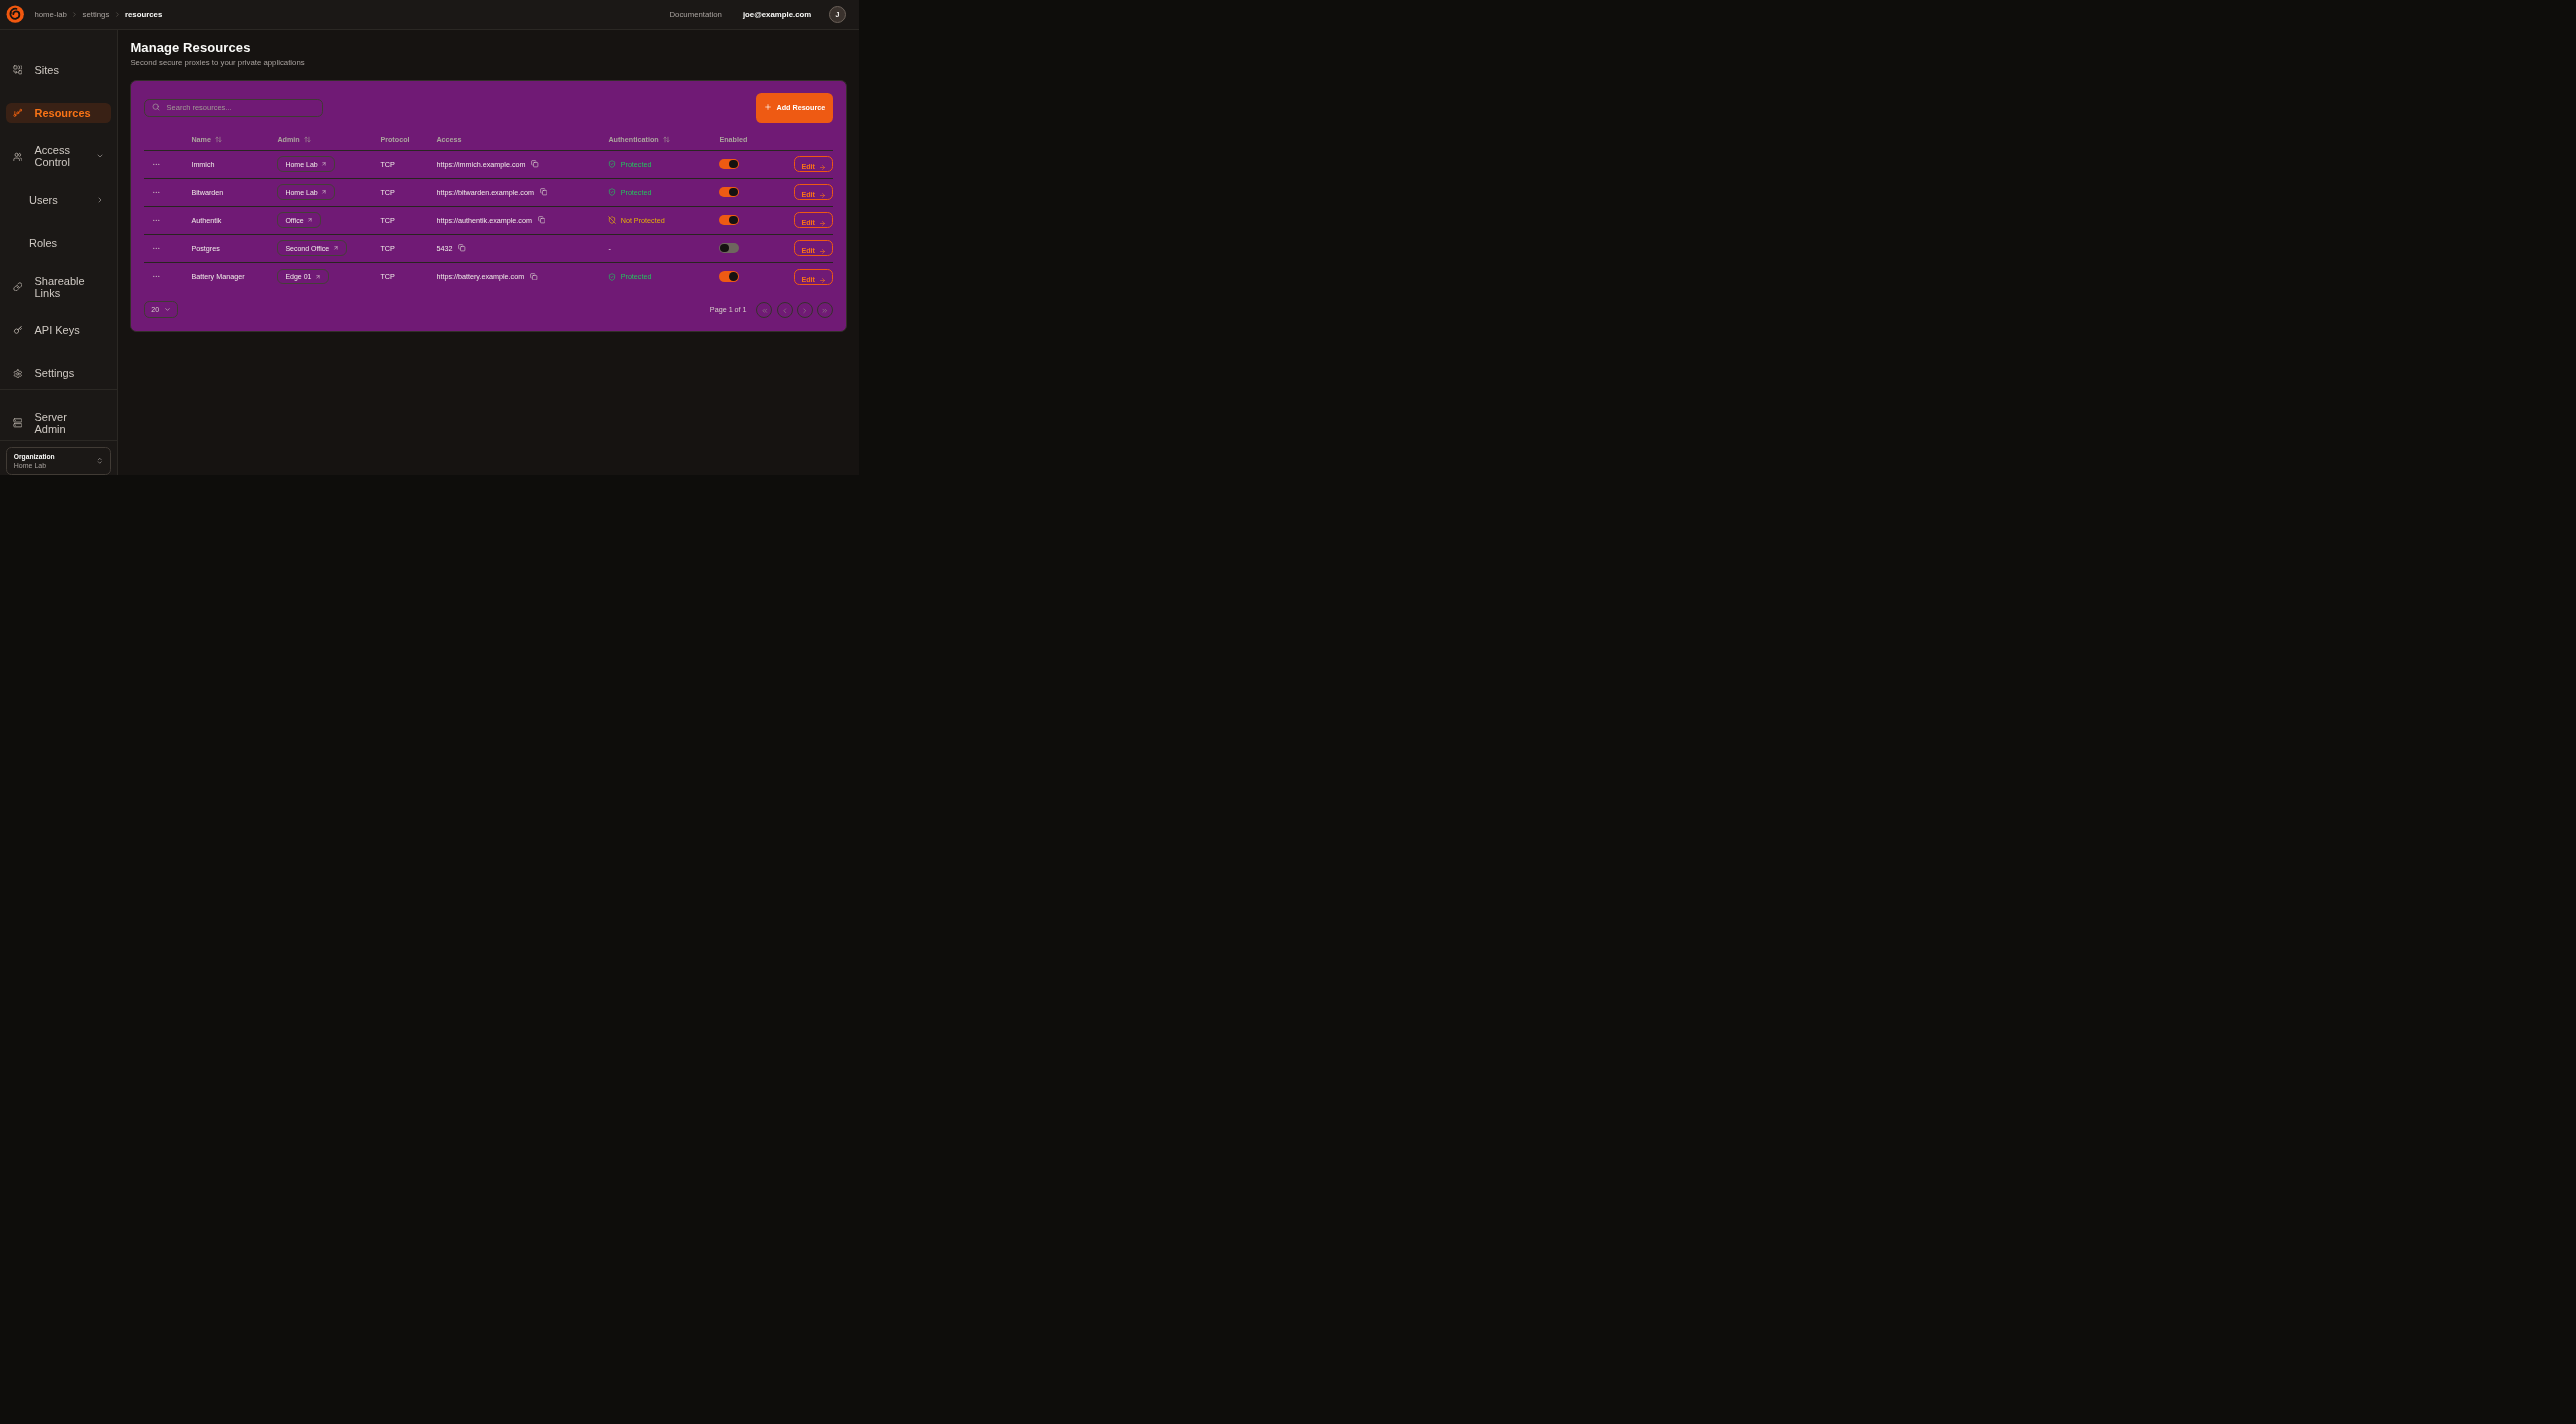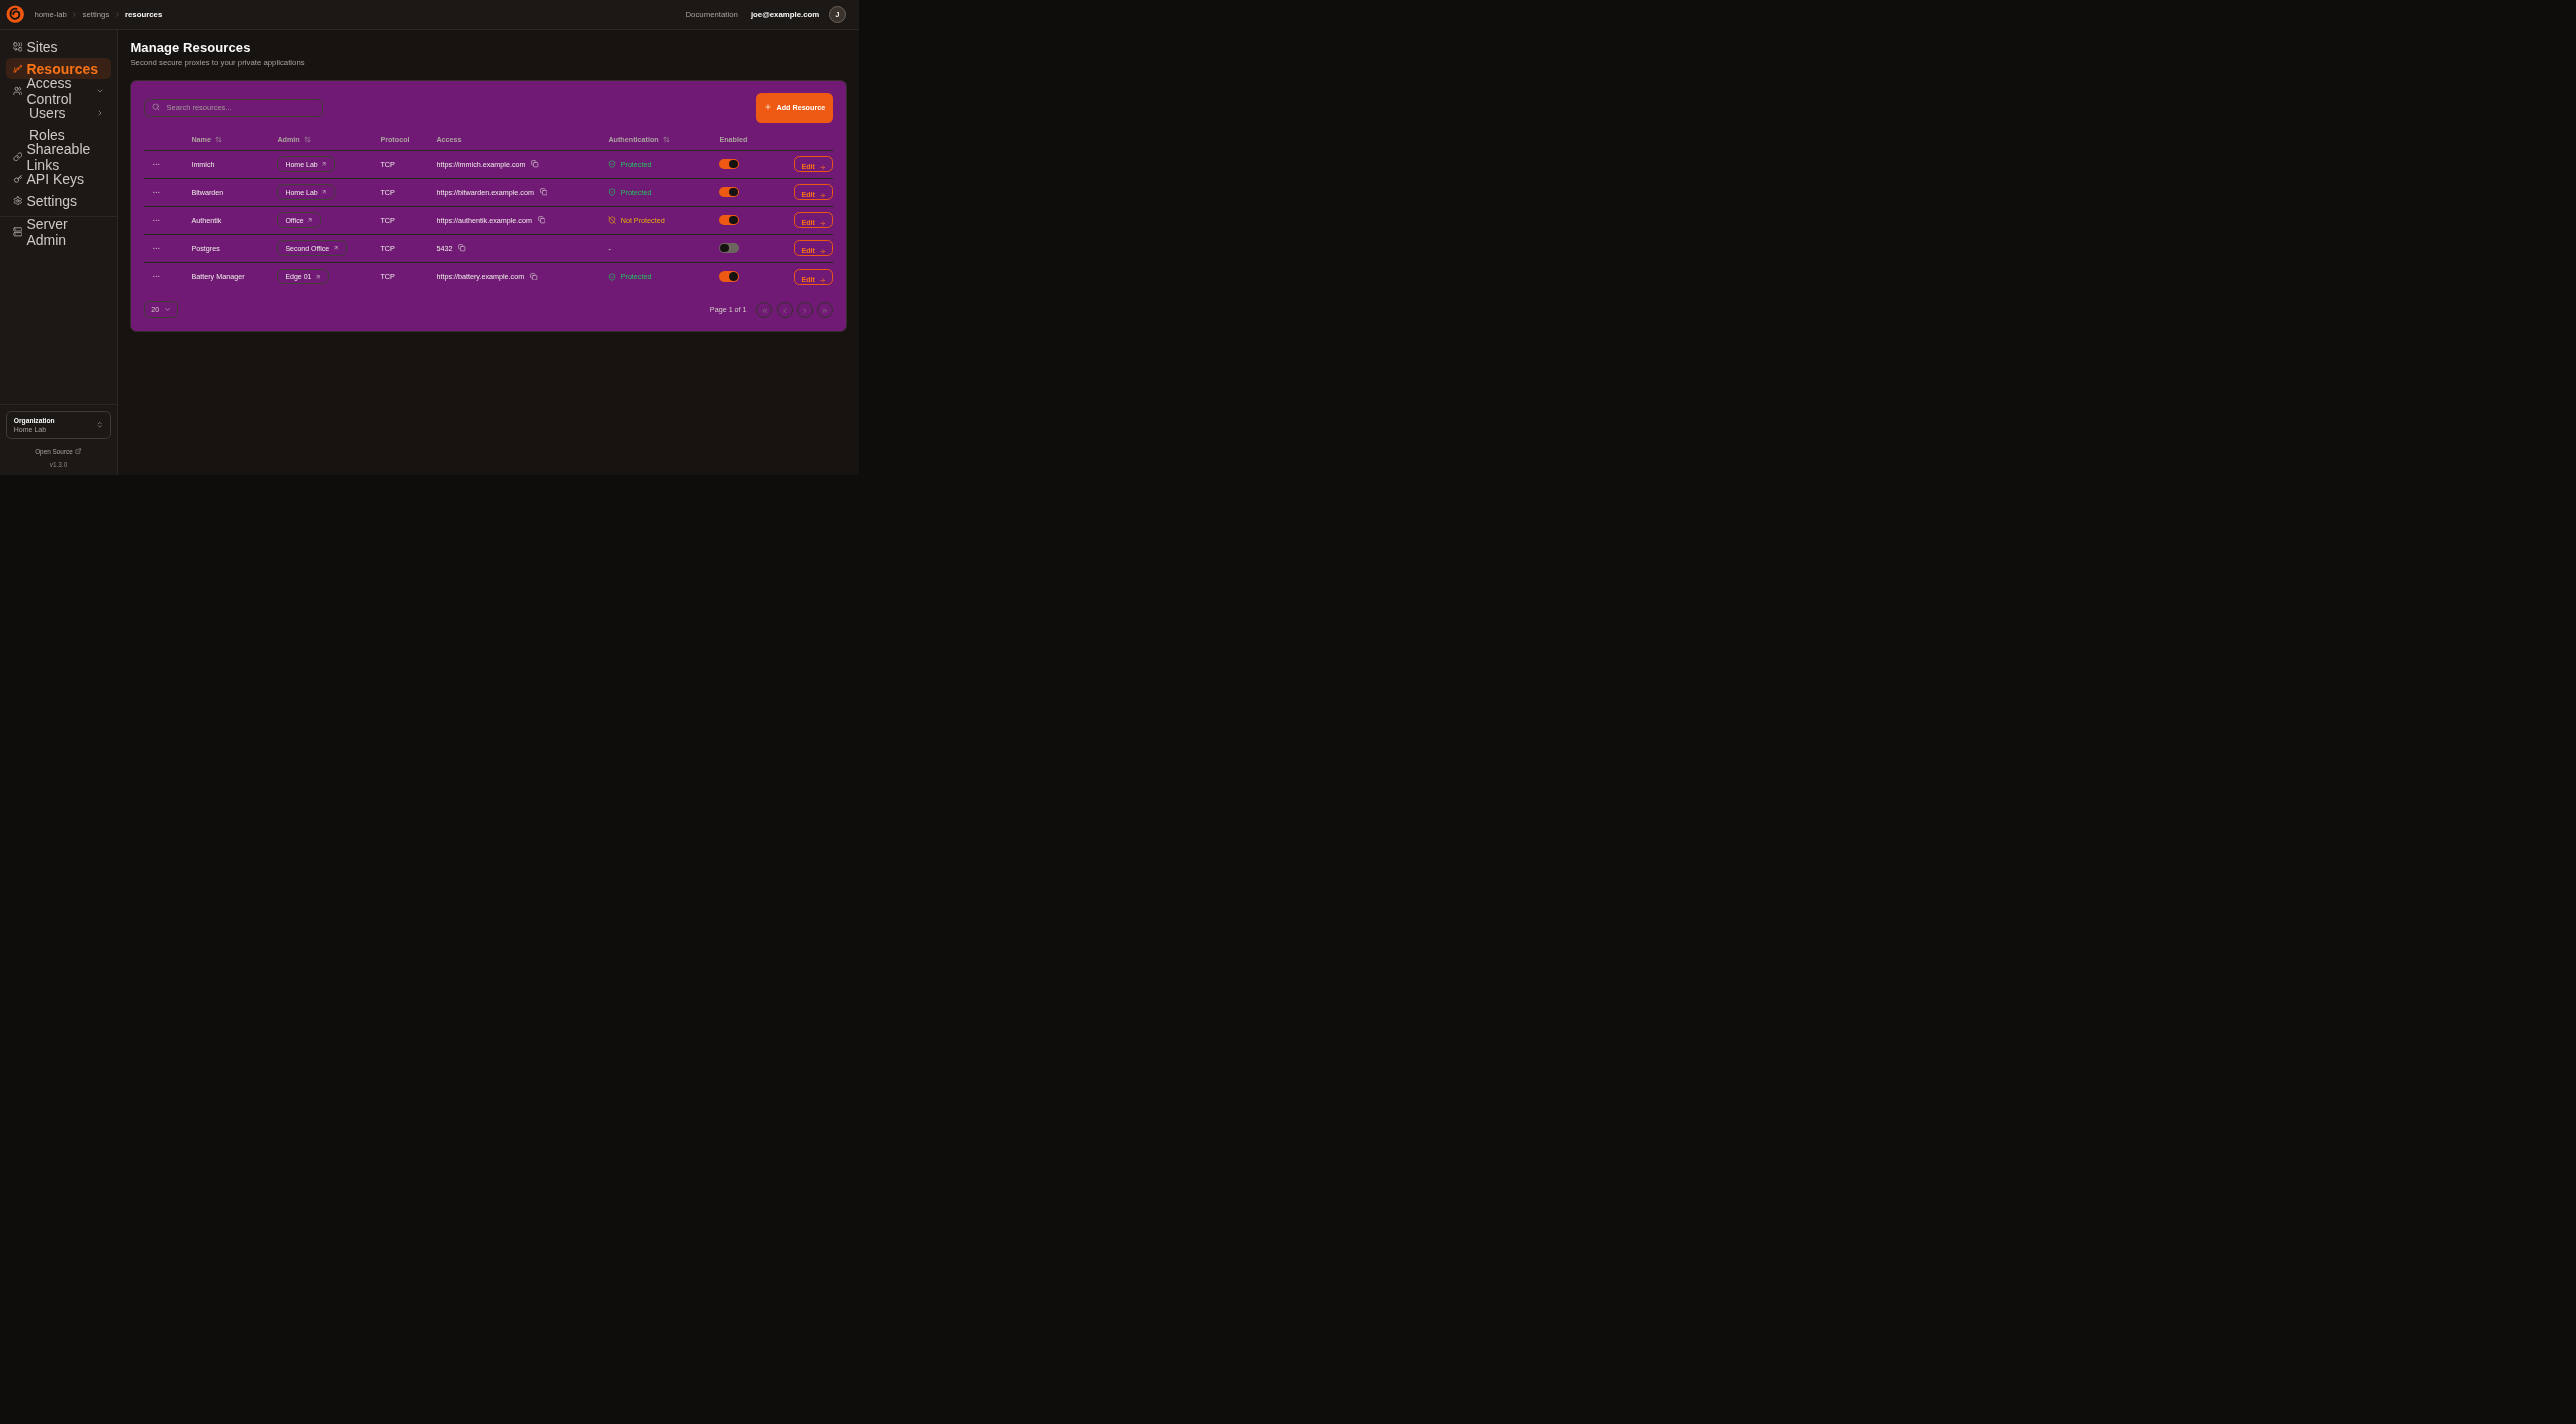--- a/index.html
+++ b/index.html
@@ -8,32 +8,32 @@
 
   
   .topbar{height:29.5px;flex:0 0 29.5px;display:flex;align-items:center;justify-content:space-between;
     background:#1b1816;border-bottom:0.5px solid #2b2824;padding:0 13px 0 5.4px;}
   .topbar-left{display:flex;align-items:center;gap:8.6px;}
   .logo{width:20.4px;height:20.4px;flex:0 0 20.4px;}
   .crumbs{display:flex;align-items:center;gap:4.3px;font-size:7.8px;color:#a8a29e;}
   .crumb{cursor:pointer;}
   .crumb-sep{color:#6b655f;display:flex;align-items:center;}
   .crumb.current{color:#fafaf8;font-weight:700;}
-  .topbar-right{display:flex;align-items:center;gap:13px;}
+  .topbar-right{display:flex;align-items:center;gap:21px;}
   .doc-link{color:#a8a29e;font-size:7.8px;cursor:pointer;}
   .user-email{color:#fafaf8;font-size:7.8px;font-weight:700;}
   .avatar{width:17px;height:17px;border-radius:50%;background:#3a322d;border:0.8px solid #6b6159;
     display:flex;align-items:center;justify-content:center;font-size:7px;font-weight:700;color:#f5f2ef;margin-left:-3.2px;}
 
   
   .shell{flex:1;display:flex;min-height:0;}
   .sidebar{width:118px;flex:0 0 118px;background:#1b1816;border-right:0.5px solid #2b2824;
     display:flex;flex-direction:column;padding:7px 6.4px 7.5px;}
-  .side-item{display:flex;align-items:center;gap:4px;height:20.4px;margin-bottom:1.6px;padding:0 6.4px;
-    border-radius:5.4px;font-size:14px;color:#cfc9c3;cursor:pointer;flex:0 0 20.4px;}
+  .side-item{display:flex;align-items:center;gap:12px;height:20.4px;margin-bottom:1.6px;padding:0 6.4px;
+    border-radius:5.4px;font-size:11px;color:#cfc9c3;cursor:pointer;flex:0 0 20.4px;margin-top:23px;}
   .side-item .sicon{display:flex;align-items:center;color:#b9b2ab;}
   .side-item.active{background:rgba(240,90,20,0.14);color:#f97316;font-weight:700;}
   .side-item.active .sicon{color:#f3620f;}
   .side-item.indent{padding-left:22.6px;}
   .side-item .grow{flex:1;}
   .side-item .trail{display:flex;align-items:center;color:#a8a29e;}
   .side-divider{height:0.5px;background:#2b2824;margin:5.4px -6.4px;flex:0 0 0.5px;}
   .side-bottom{margin-top:auto;}
   .org-box{border:0.5px solid #413b35;border-radius:5.4px;padding:3.8px 6.4px;display:flex;align-items:center;cursor:pointer;}
   .org-text{flex:1;min-width:0;}

